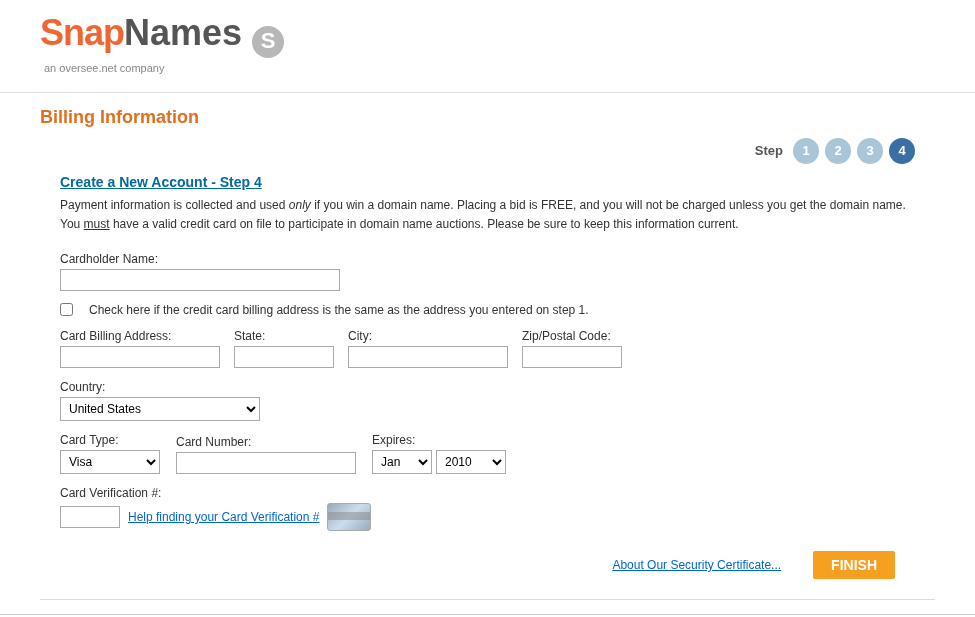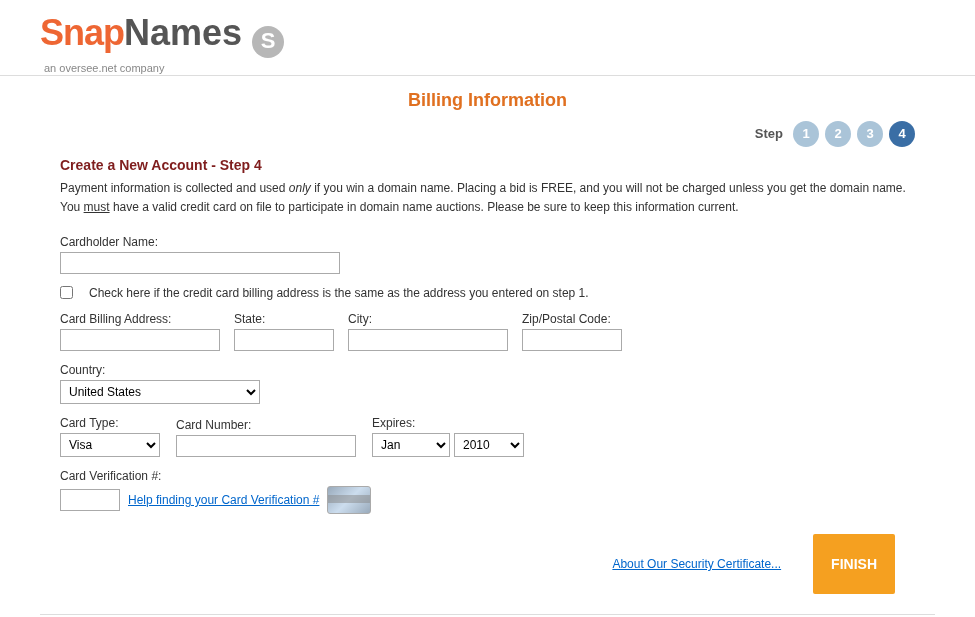--- a/index.html
+++ b/index.html
@@ -3,21 +3,21 @@
   <meta charset="utf-8">
   <style>
     * { box-sizing: border-box; margin: 0; padding: 0; }
     body {
       font-family: Arial, Helvetica, sans-serif;
       font-size: 13px;
       background: #fff;
       color: #333;
     }
     .header {
-      padding: 12px 40px 0 40px;
+      padding: 12px 40px 17px 40px;
       border-bottom: 1px solid #ddd;
       display: flex;
       align-items: center;
     }
     .logo-snap {
       font-size: 36px;
       font-weight: bold;
       color: #e63; 
       letter-spacing: -1px;
     }
@@ -37,21 +37,20 @@
       font-size: 11px;
       color: #888;
       margin-left: 4px;
       margin-top: 14px;
     }
     .page-title {
       color: #e07020;
       font-size: 18px;
       font-weight: bold;
       padding: 14px 40px 10px 40px;
-      text-align: center;
     }
     .step-indicator {
       display: flex;
       align-items: center;
       justify-content: flex-end;
       padding: 0 60px 10px 40px;
       gap: 6px;
     }
     .step-label {
       font-size: 13px;
@@ -73,22 +72,23 @@
     }
     .step-circle.active {
       background: #3a6ea5;
     }
     .main-content {
       padding: 0 60px 20px 60px;
     }
     .section-title {
       font-size: 14px;
       font-weight: bold;
-      color: #7f1d1d;
+      color: #0369a1;
       margin-bottom: 6px;
+      text-decoration: underline;
     }
     .description {
       font-size: 12px;
       color: #333;
       line-height: 1.6;
       margin-bottom: 18px;
     }
     .description u { text-decoration: underline; }
     .description em { font-style: italic; }
     .form-group {
@@ -159,21 +159,21 @@
     .card-number-input { width: 180px; }
     .expires-group {
       display: flex;
       flex-direction: column;
     }
     .expires-selects {
       display: flex;
       gap: 4px;
       align-items: center;
     }
-    .month-select { width: 78px; }
+    .month-select { width: 60px; }
     .year-select { width: 70px; }
     .cvv-row {
       margin-bottom: 14px;
     }
     .cvv-input { width: 60px; }
     .cvv-help {
       display: flex;
       align-items: center;
       gap: 8px;
       margin-top: 3px;
@@ -217,21 +217,21 @@
       text-decoration: underline;
       font-size: 12px;
       cursor: pointer;
     }
     .finish-button {
       background: #f5a020;
       color: #fff;
       font-size: 14px;
       font-weight: bold;
       border: none;
-      padding: 22px 18px;
+      padding: 6px 18px;
       cursor: pointer;
       border-radius: 2px;
     }
     .footer {
       border-top: 1px solid #ccc;
       padding: 14px 40px;
       display: flex;
       justify-content: center;
       gap: 0;
       font-size: 12px;

